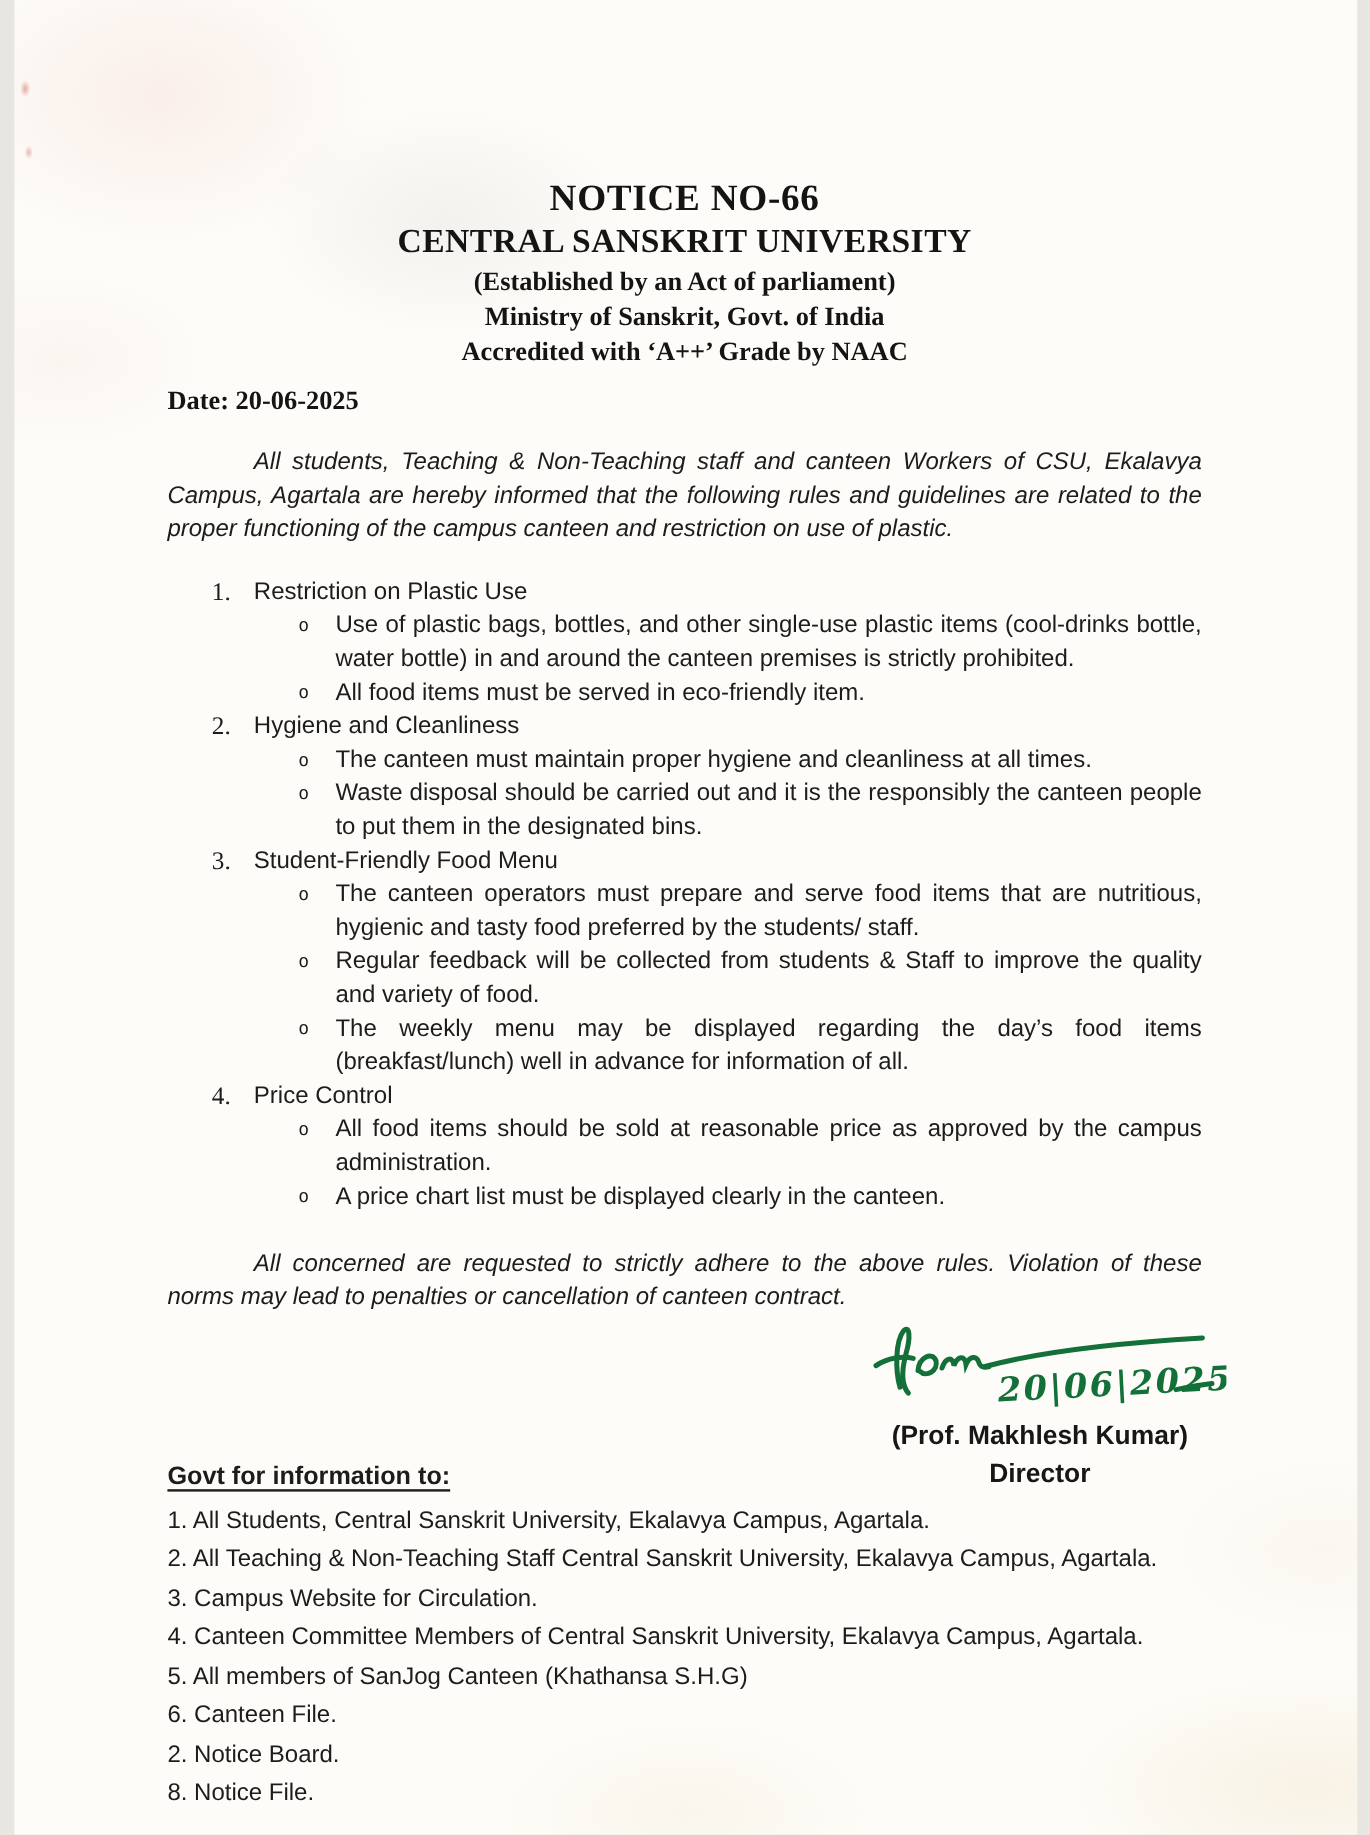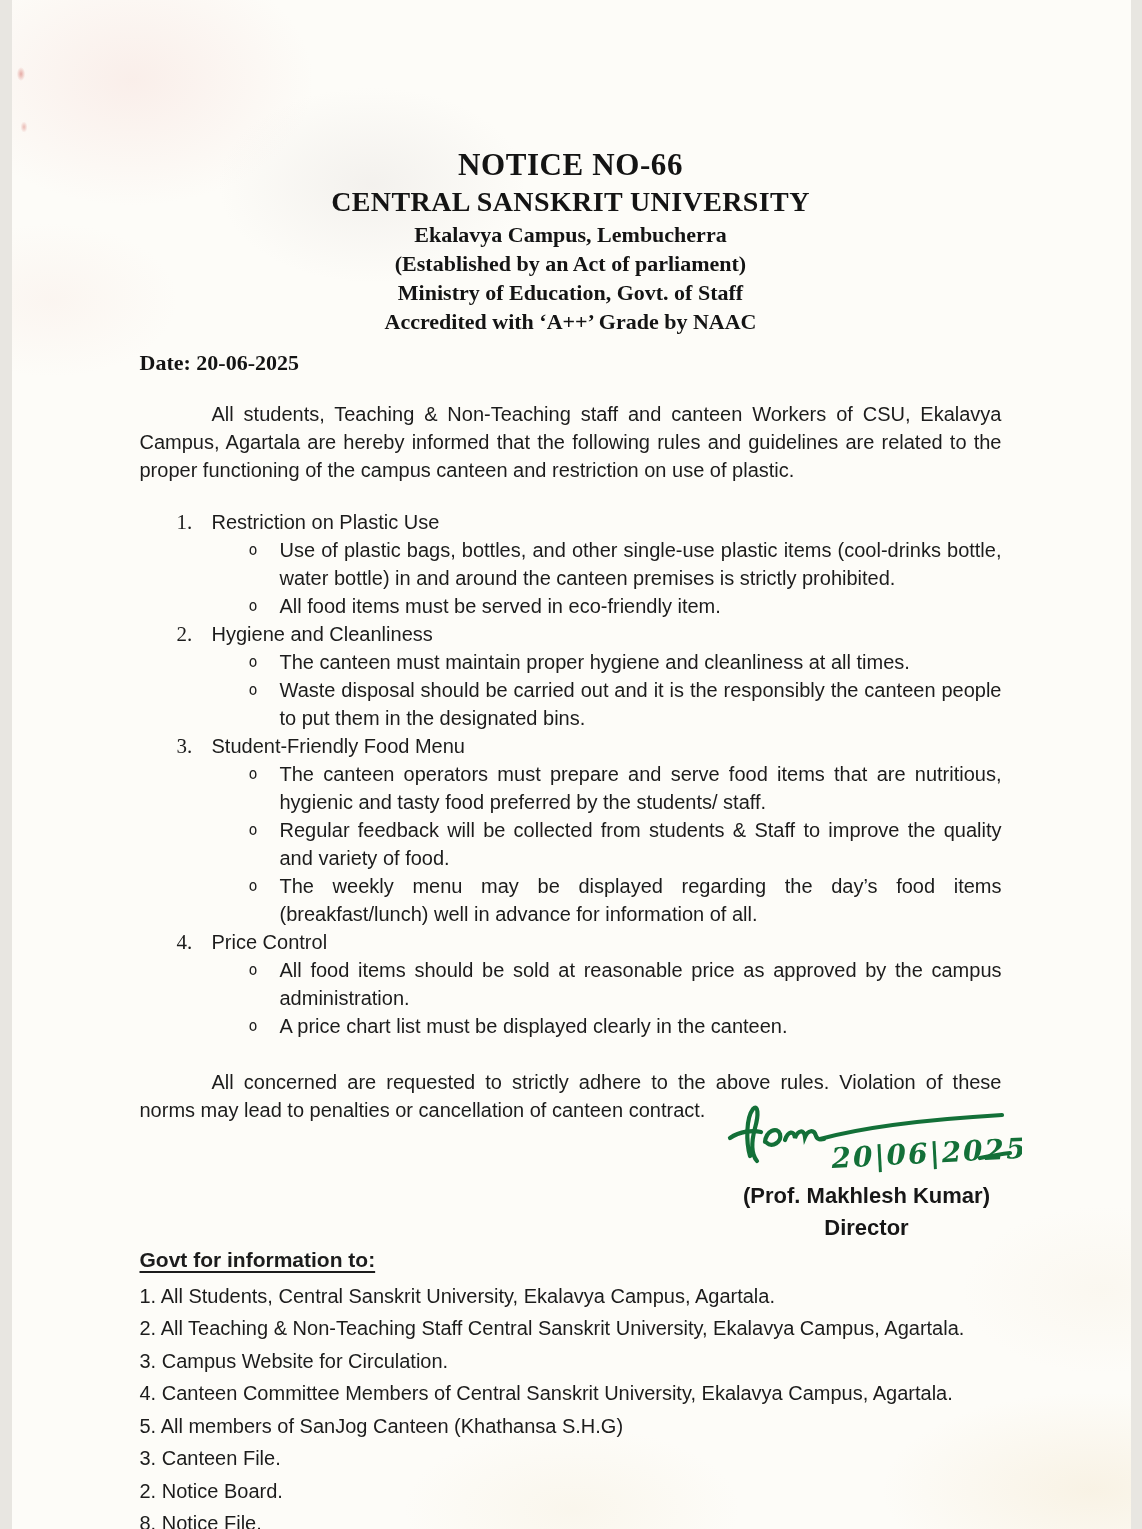--- a/index.html
+++ b/index.html
@@ -36,21 +36,21 @@
   .date-row {
     margin-top:14px;
     padding-right:28px;
     font-family:"Liberation Serif", serif;
     font-weight:bold;
     font-size:22px;
     color:#141414;
   }
 
   .para { font-size:20px; line-height:28px; margin:0; }
-  .indent { text-indent:72px; }
+  .indent { text-indent:72px;font-style:italic; }
   .justify { text-align:justify; }
   .intro { margin-top:24px; }
 
   .rules { margin-top:24px; font-size:20px; line-height:28px; }
   .rule-title-row { display:flex; margin-left:37px; }
   .rule-num {
     flex:none; width:35px;
     font-family:"Liberation Serif", serif;
     font-size:21px;
   }
@@ -91,23 +91,22 @@
 </style>
 </head>
 <body>
 
 <div class="page">
   <div class="content">
 
     <header class="doc-header">
       <div class="h-notice">NOTICE NO-66</div>
       <div class="h-univ">CENTRAL SANSKRIT UNIVERSITY</div>
-      <div class="h-sub">Ekalavya Campus, Lembucherra</div>
       <div class="h-sub">(Established by an Act of parliament)</div>
-      <div class="h-sub">Ministry of Education, Govt. of Staff</div>
+      <div class="h-sub">Ministry of Sanskrit, Govt. of India</div>
       <div class="h-sub">Accredited with ‘A++’ Grade by NAAC</div>
     </header>
 
     <div class="date-row">Date: 20-06-2025</div>
 
     <p class="para indent justify intro">All students, Teaching &amp; Non-Teaching staff and canteen Workers of CSU, Ekalavya Campus, Agartala are hereby informed that the following rules and guidelines are related to the proper functioning of the campus canteen and restriction on use of plastic.</p>
 
     <div class="rules">
 
       <div class="rule">
@@ -178,21 +177,21 @@
 
     <p class="para indent justify closing">All concerned are requested to strictly adhere to the above rules. Violation of these norms may lead to penalties or cancellation of canteen contract.</p>
 
     <div class="copy-section">
       <div class="copy-heading">Govt for information to:</div>
       <div class="copy-item">1. All Students, Central Sanskrit University, Ekalavya Campus, Agartala.</div>
       <div class="copy-item">2. All Teaching &amp; Non-Teaching Staff Central Sanskrit University, Ekalavya Campus, Agartala.</div>
       <div class="copy-item">3. Campus Website for Circulation.</div>
       <div class="copy-item">4. Canteen Committee Members of Central Sanskrit University, Ekalavya Campus, Agartala.</div>
       <div class="copy-item">5. All members of SanJog Canteen (Khathansa S.H.G)</div>
-      <div class="copy-item">3. Canteen File.</div>
+      <div class="copy-item">6. Canteen File.</div>
       <div class="copy-item">2. Notice Board.</div>
       <div class="copy-item">8. Notice File.</div>
     </div>
 
   </div>
 
   <div class="sig-block">
     <svg class="sig-svg" width="310" height="88" viewBox="0 0 310 88" fill="none">
       <g stroke="#137038" stroke-width="4.2" stroke-linecap="round" fill="none">
         <path d="M38,58 C34,44 34,20 41,11 C46,6 47,16 43,30 C39,45 39,56 45,63"></path>

